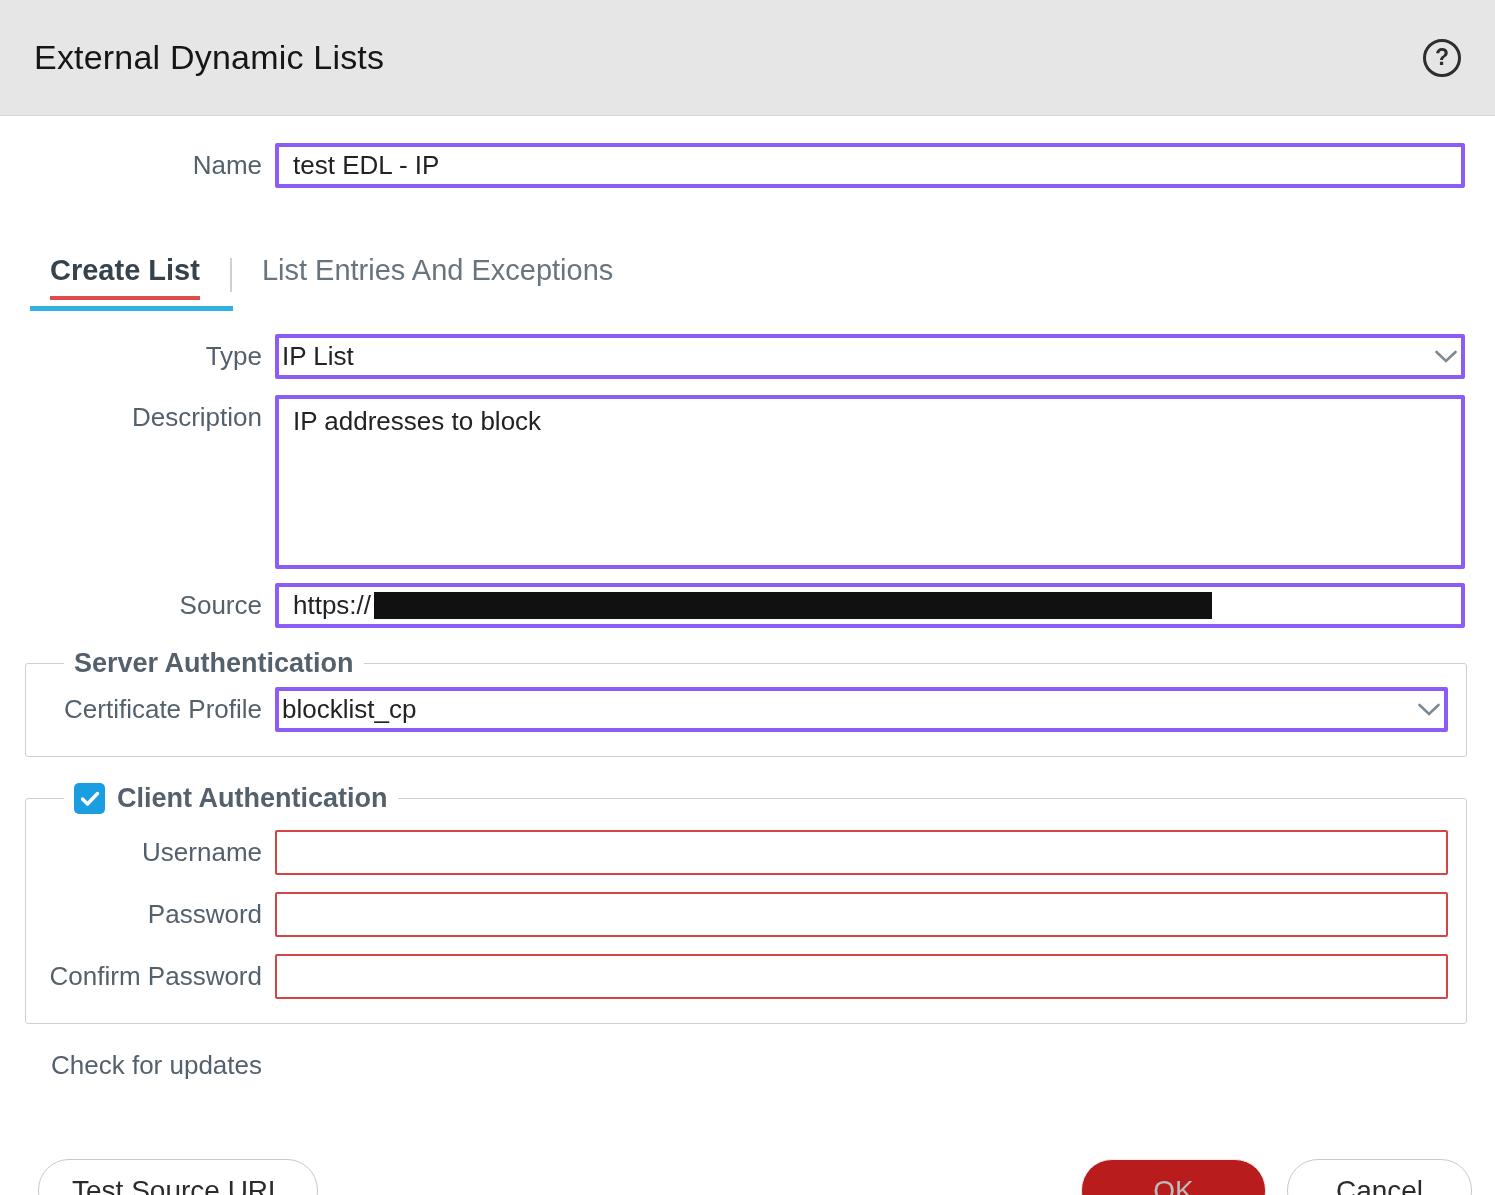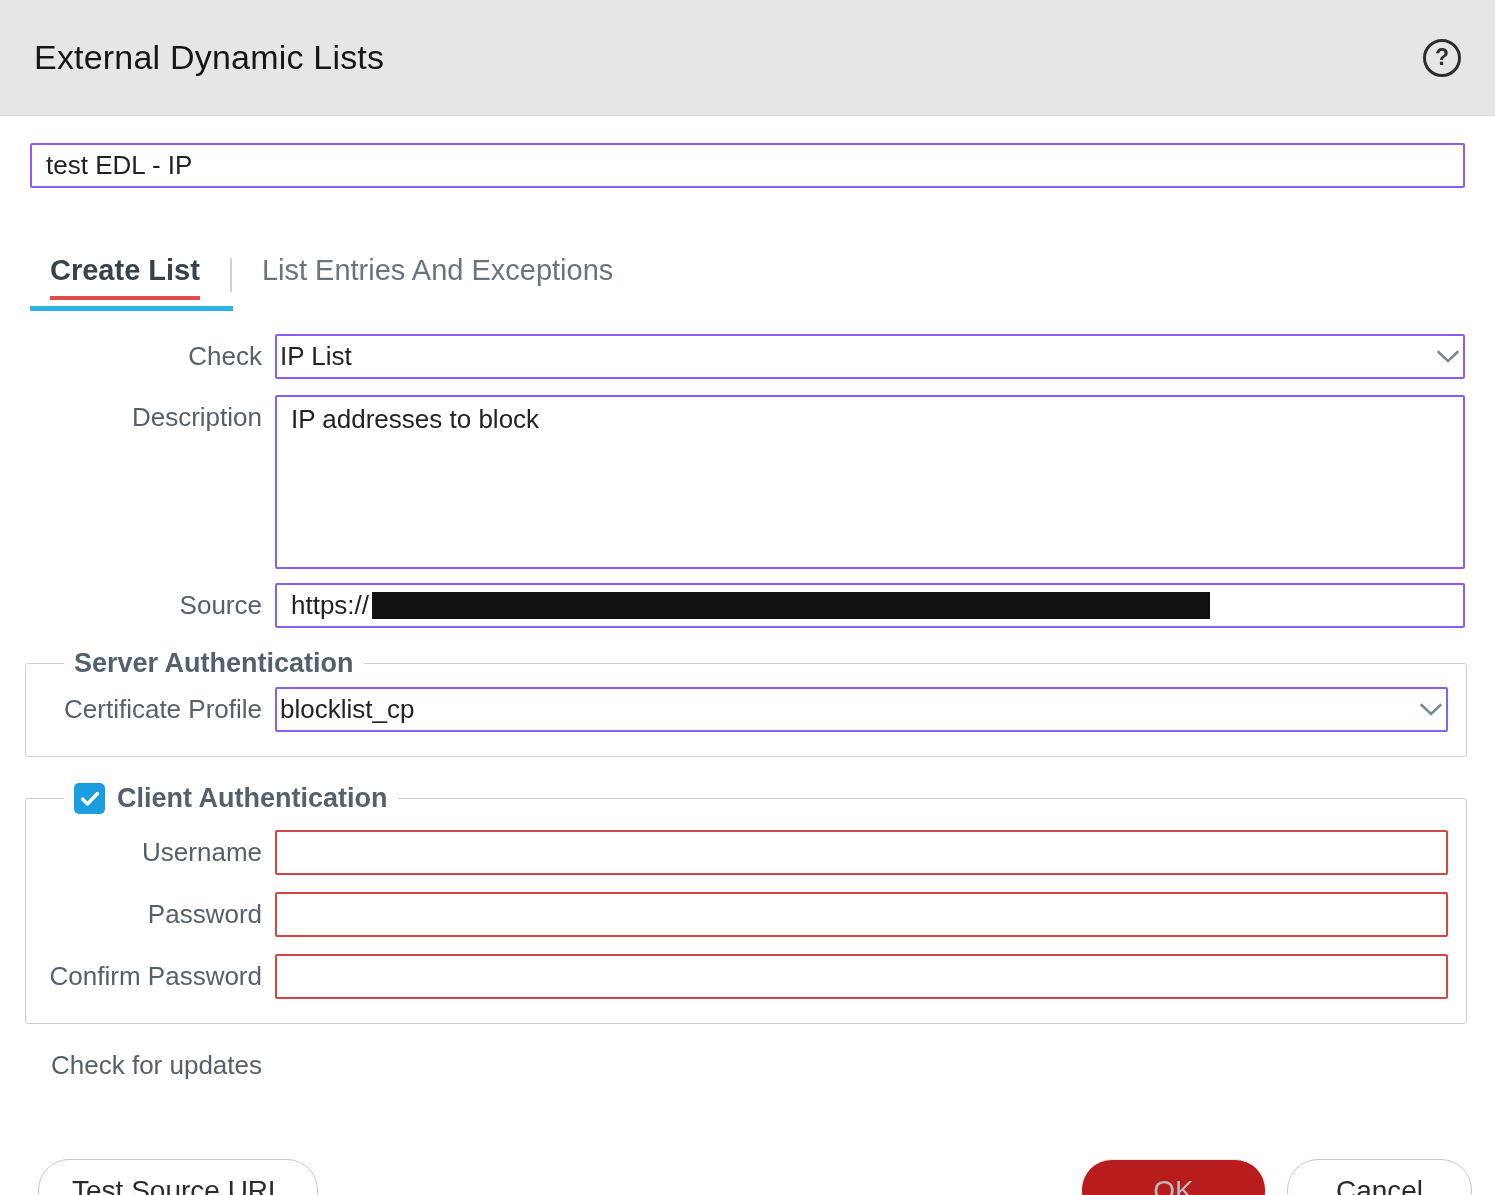--- a/index.html
+++ b/index.html
@@ -19,21 +19,21 @@
     font-size: 23px; font-weight: 700; color: #2e2e2e; cursor: pointer;
   }
 
   
   .form-row { display: flex; align-items: center; margin: 0 30px; }
   .row-label {
     width: 245px; flex-shrink: 0; text-align: right; padding-right: 13px;
     font-size: 26px; color: #54616c;
   }
   .text-input, .textarea, .select {
-    border: 2px solid #8b5cf6; border-radius: 2px; background: #fff;
+    border: 4px solid #8b5cf6; border-radius: 2px; background: #fff;
     font-size: 26px; color: #222; font-family: "Liberation Sans", sans-serif;
   }
   .text-input { flex: 1; height: 45px; padding: 0 14px; }
   input.text-input { outline: none; }
 
   
   .row-name { margin-top: 27px; }
 
   
   .tabs { display: flex; align-items: flex-end; margin: 30px 0 0 50px; }
@@ -108,32 +108,33 @@
 </style>
 </head>
 <body>
 
 <div class="header">
   <div class="header-title">External Dynamic Lists</div>
   <div class="help-circle">?</div>
 </div>
 
 <div class="form-row row-name">
+  <div class="row-label">Name</div>
   <input class="text-input" value="test EDL - IP" style="">
 </div>
 
 <div class="tabs">
   <div class="tab tab-active">Create List</div>
   <div class="tab-separator"></div>
   <div class="tab tab-inactive">List Entries And Exceptions</div>
 </div>
 <div class="tab-accent-bar"></div>
 
 <div class="form-row row-type">
-  <div class="row-label">Check</div>
+  <div class="row-label">Type</div>
   <div class="select">
     <span class="select-value">IP List</span>
     <span class="chevron">
       <svg width="24" height="14" viewBox="0 0 24 14">
           <path d="M2.5 2 L12 11 L21.5 2" fill="none" stroke="#7e8a93" stroke-width="2.6" stroke-linecap="round"></path>
         </svg>
     </span>
   </div>
 </div>
 

